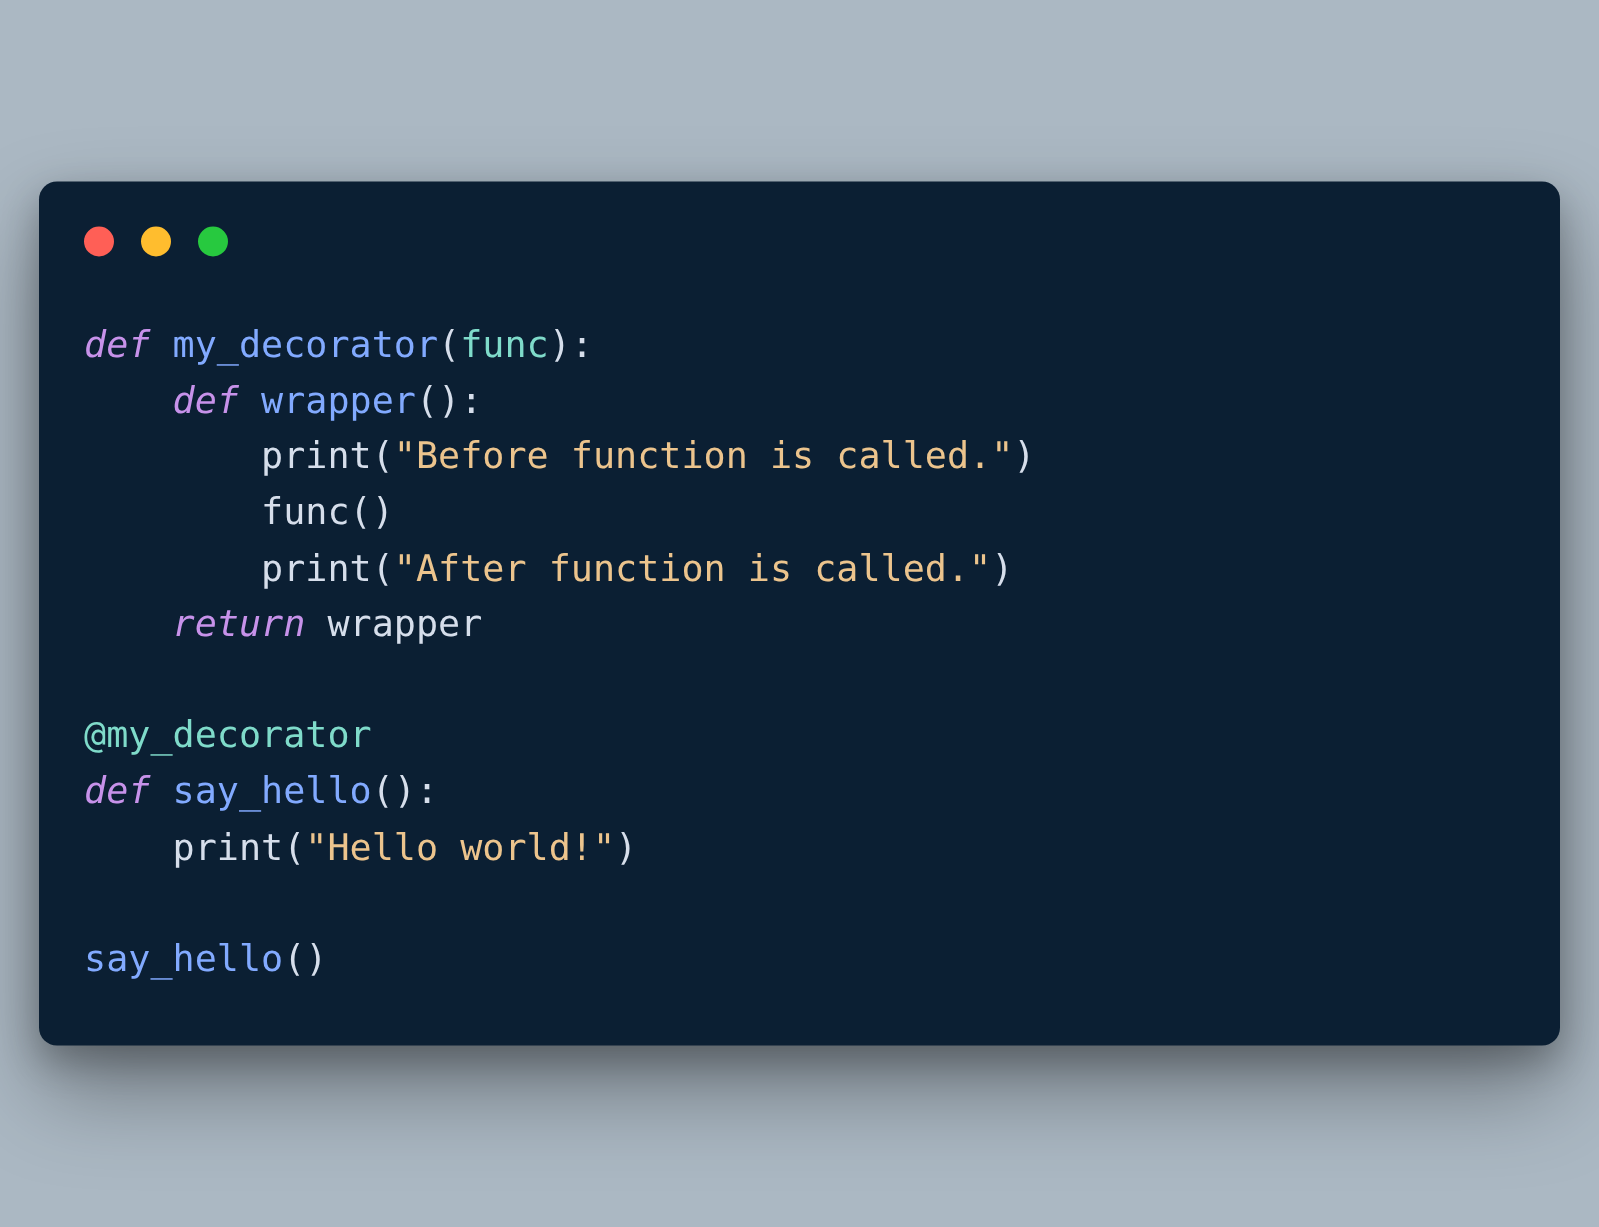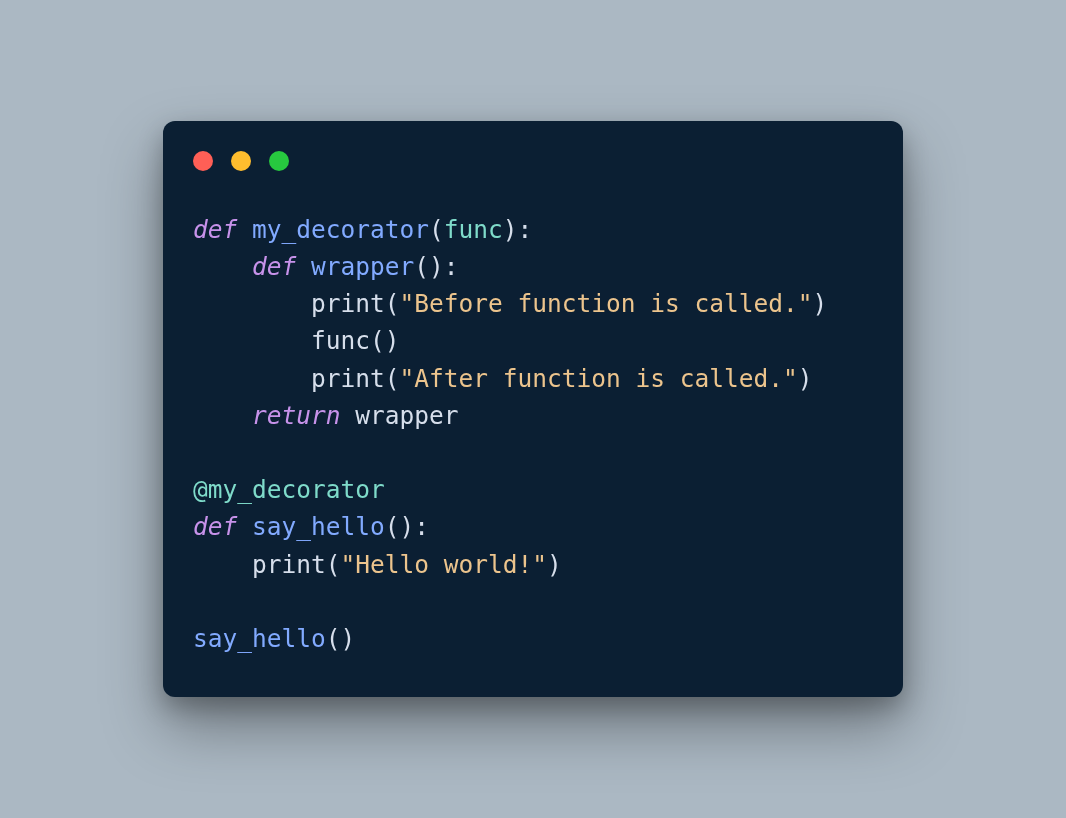--- a/index.html
+++ b/index.html
@@ -10,21 +10,21 @@
     body {
       width: 1066px;
       height: 818px;
       background: #abb8c3;
       display: flex;
       align-items: center;
       justify-content: center;
       font-family: ui-monospace, "SF Mono", Menlo, Monaco, Consolas, monospace;
     }
     .window {
-      width: 740px;
+      width: 1014px;
       background: #0b1f33;
       border-radius: 12px;
       box-shadow: 0 30px 60px rgba(0,0,0,0.35), 0 10px 25px rgba(0,0,0,0.25);
       padding: 30px 30px 40px 30px;
     }
     .traffic-lights {
       display: flex;
       gap: 18px;
       margin-bottom: 40px;
     }

